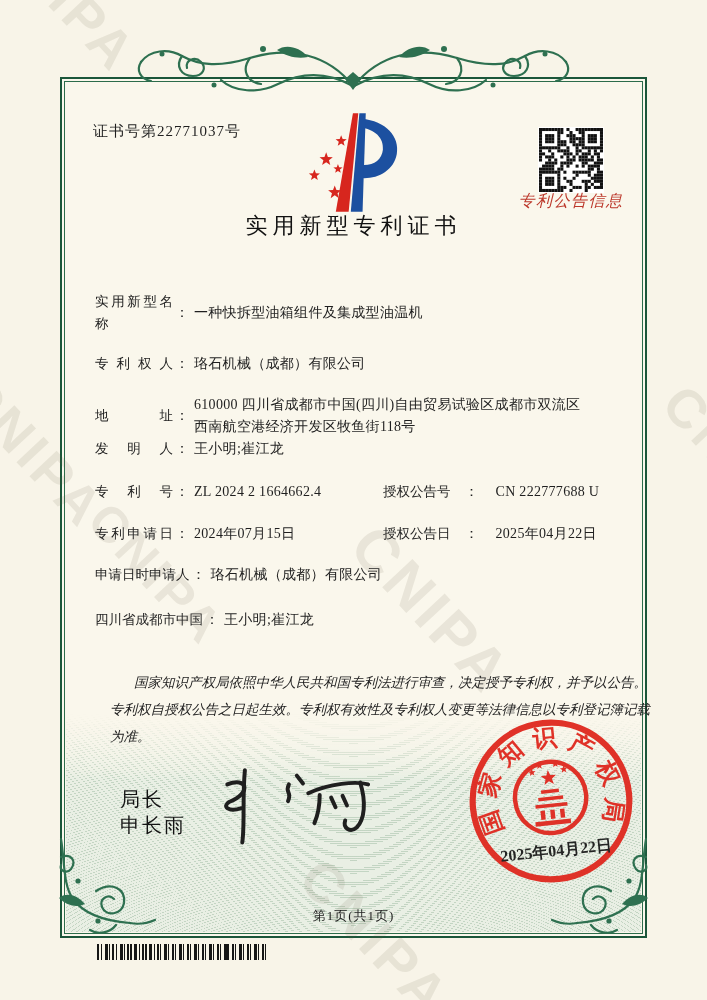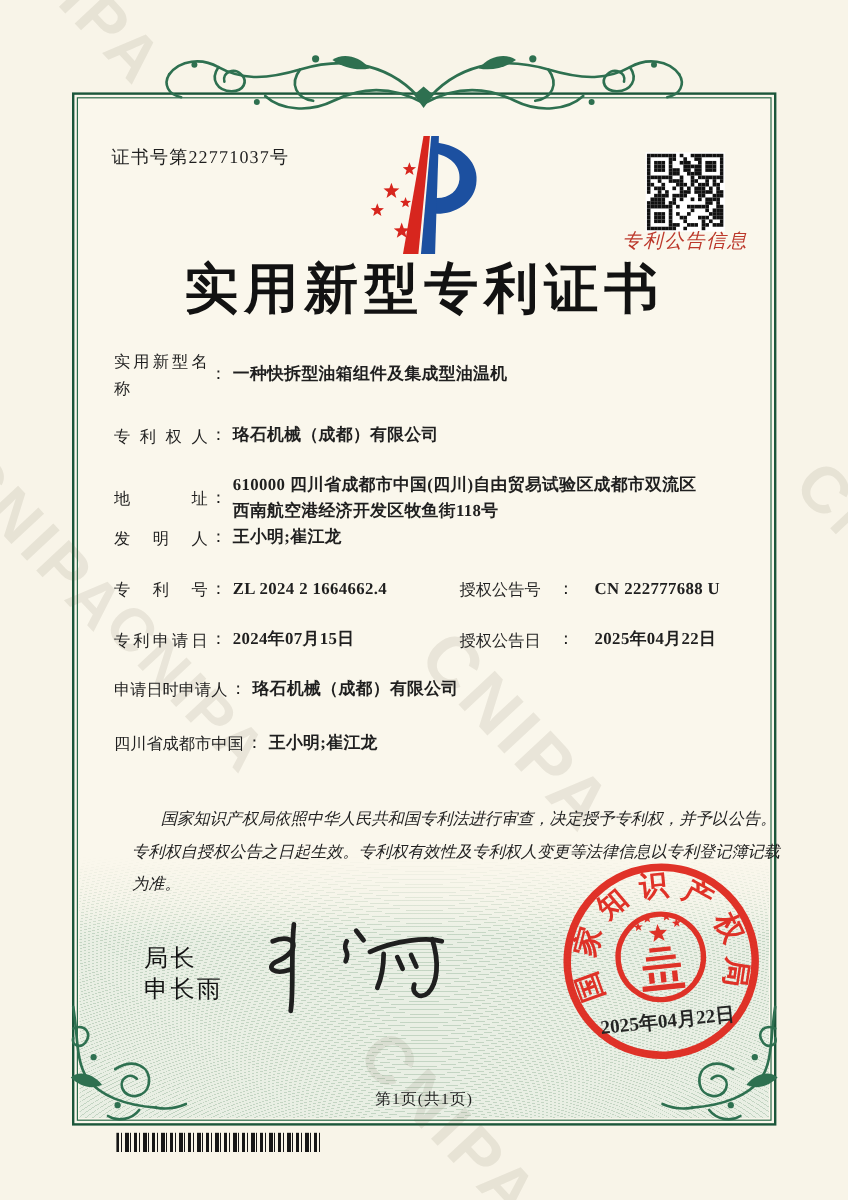--- a/index.html
+++ b/index.html
@@ -19,27 +19,27 @@
         -webkit-mask-image:linear-gradient(to bottom,transparent,#000 30%);
         mask-image:linear-gradient(to bottom,transparent,#000 30%);}
   .content{position:absolute;inset:0;z-index:2;}
   .ornament{position:absolute;z-index:4;pointer-events:none;}
   
   .certno{position:absolute;left:93px;top:122px;font-size:15px;letter-spacing:1px;}
   .logo{position:absolute;left:300px;top:109px;width:108px;height:107px;}
   .qr{position:absolute;left:538px;top:127px;width:66px;height:66px;background:#fff;padding:1px;box-sizing:border-box;}
   .qr-caption{position:absolute;left:508px;top:191px;width:126px;text-align:center;color:#bc382b;
               font-size:16px;letter-spacing:1.5px;font-style:italic;}
-  .title{position:absolute;left:0;right:0;top:211px;text-align:center;font-size:45px;font-weight:700;
+  .title{position:absolute;left:0;right:0;top:211px;text-align:center;font-size:22px;font-weight:400;
          letter-spacing:5px;color:#121212;}
   .frow{position:absolute;left:95px;display:flex;align-items:center;font-size:14px;line-height:22px;}
   .flabel{display:inline-block;width:78px;text-align:justify;text-align-last:justify;font-size:13.5px;flex:none;}
   .flabel.wide{width:auto;text-align-last:auto;}
   .fcolon{margin:0 5px 0 2px;flex:none;}
-  .fvalue{letter-spacing:0.3px;font-weight:bold;}
+  .fvalue{letter-spacing:0.3px;}
   .r1{top:291px}.r2{top:353px}.r3{top:394px}.r4{top:438px}
   .r5{top:481px}.r6{top:523px}.r7{top:564px}.r8{top:609px}
   .col2{left:383px;gap:12px;}
   .addr-val{width:392px;}
   .statement{position:absolute;left:86px;top:669px;width:548px;font-size:13.5px;line-height:27px;
              font-style:italic;color:#222;margin-left:24px;}
   .statement .l1{padding-left:24px;}
   .officer{position:absolute;left:120px;top:786px;font-family:"Liberation Sans","DejaVu Sans",sans-serif;
            font-size:20px;letter-spacing:2px;line-height:26px;color:#141414;z-index:3;}
   .signature{position:absolute;left:198px;top:758px;width:195px;height:88px;z-index:3;}

